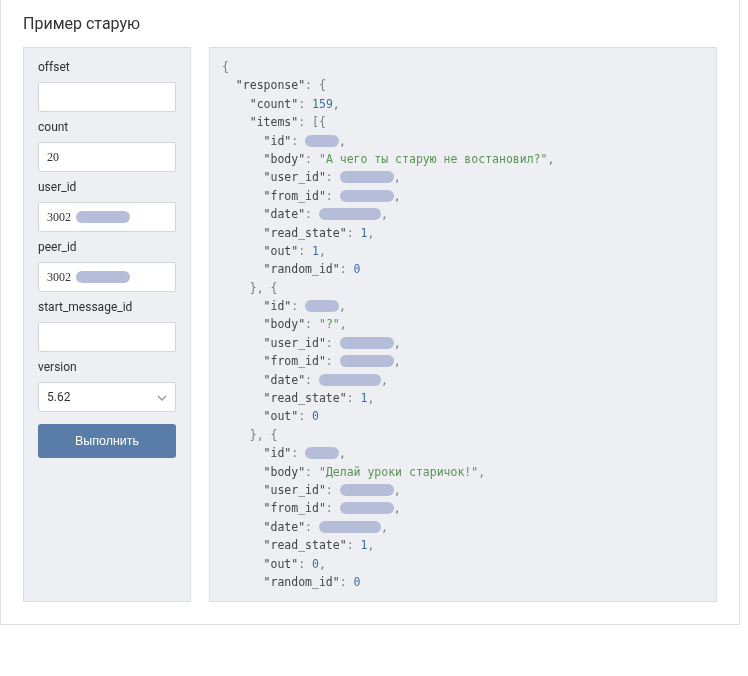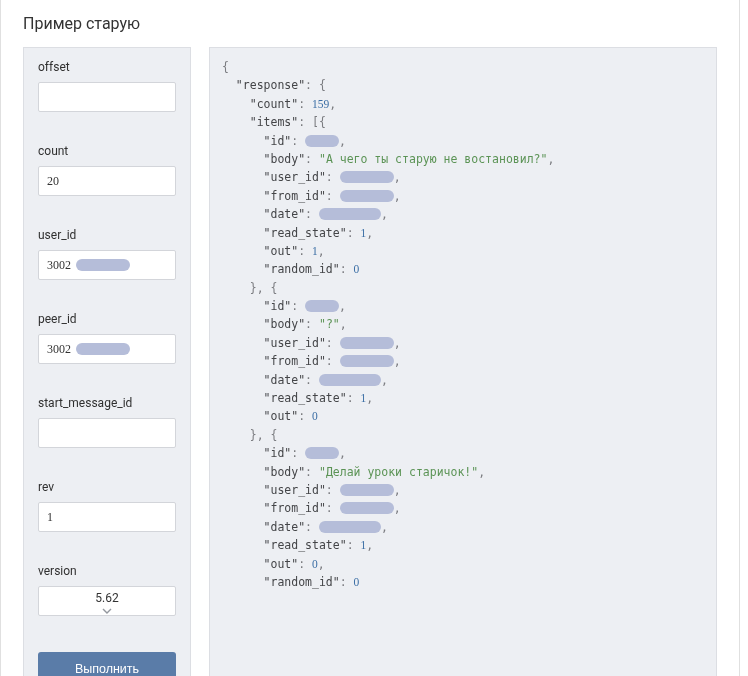--- a/index.html
+++ b/index.html
@@ -29,21 +29,21 @@
     padding: 0 22px 22px 22px;
     gap: 18px;
   }
   .sidebar {
     width: 168px;
     flex: 0 0 168px;
     background: #edeff3;
     border: 1px solid #dcdee3;
     padding: 12px 14px;
   }
-  .param { margin-bottom: 32px; }
+  .param { margin-bottom: 8px; }
   .param-label {
     font-size: 12px;
     color: #303030;
     margin-bottom: 8px;
     display: block;
   }
   .param-input {
     width: 100%;
     height: 30px;
     background: #fff;
@@ -62,21 +62,20 @@
     border-radius: 2px;
     padding: 4px 8px;
     font-size: 12px;
     color: #333;
     font-family: inherit;
     position: relative;
     display: flex;
     align-items: center;
     justify-content: space-between;
     cursor: pointer;
-    flex-direction: column;
   }
   .chev {
     width: 10px; height: 10px;
     display: inline-block;
   }
   .chev svg { stroke: #93979e; }
   .run-btn {
     width: 100%;
     height: 34px;
     background: #5a7ca8;
@@ -95,21 +94,21 @@
     padding: 10px 12px;
     font-family: Consolas, Menlo, Monaco, monospace;
     font-size: 11.5px;
     line-height: 1.6;
     color: #7b7c80;
     overflow: hidden;
     white-space: pre;
   }
   .k  { color: #444548; }  
   .s  { color: #5b9355; }  
-  .n  { color: #3b6ea5; font-family: Liberation Serif, serif; }  
+  .n  { color: #3b6ea5; }  
   .p  { color: #7b7c80; }  
   .redact {
     display: inline-block;
     background: #b5bdd9;
     border-radius: 8px;
     height: 12px;
     vertical-align: -2px;
   }
   .rw-s { width: 34px; }
   .rw-m { width: 54px; }
@@ -149,24 +148,20 @@
           <input class="param-input" type="text" value="3002" style="">
           <span class="redact rw-m" style="position:absolute;left:38px;top:9px"></span>
         </div>
       </div>
 
       <div class="param">
         <label class="param-label">start_message_id</label>
         <input class="param-input" type="text" value="" style="">
       </div>
 
-      <div class="param">
-        <label class="param-label">rev</label>
-        <input class="param-input" type="text" value="1" style="">
-      </div>
 
       <div class="param">
         <label class="param-label">version</label>
         <div class="param-select">
           <span>5.62</span>
           <span class="chev">
             <svg viewBox="0 0 10 10" width="10" height="10" fill="none" stroke-width="1.4">
                 <path d="M1 3 L5 7 L9 3"></path>
               </svg>
           </span>

